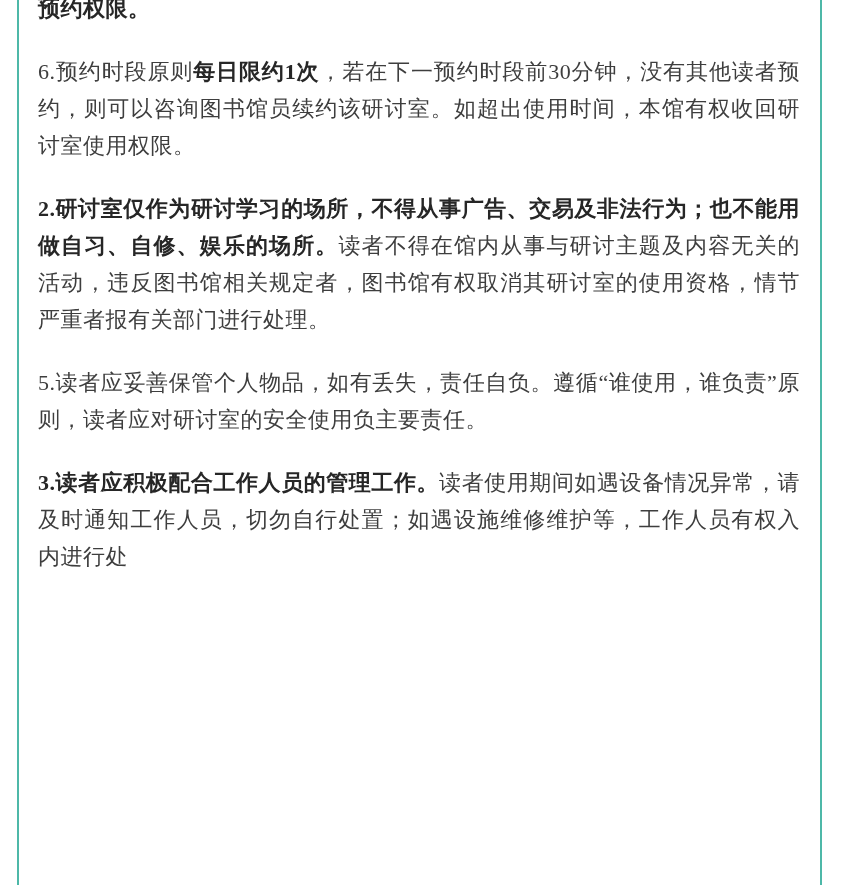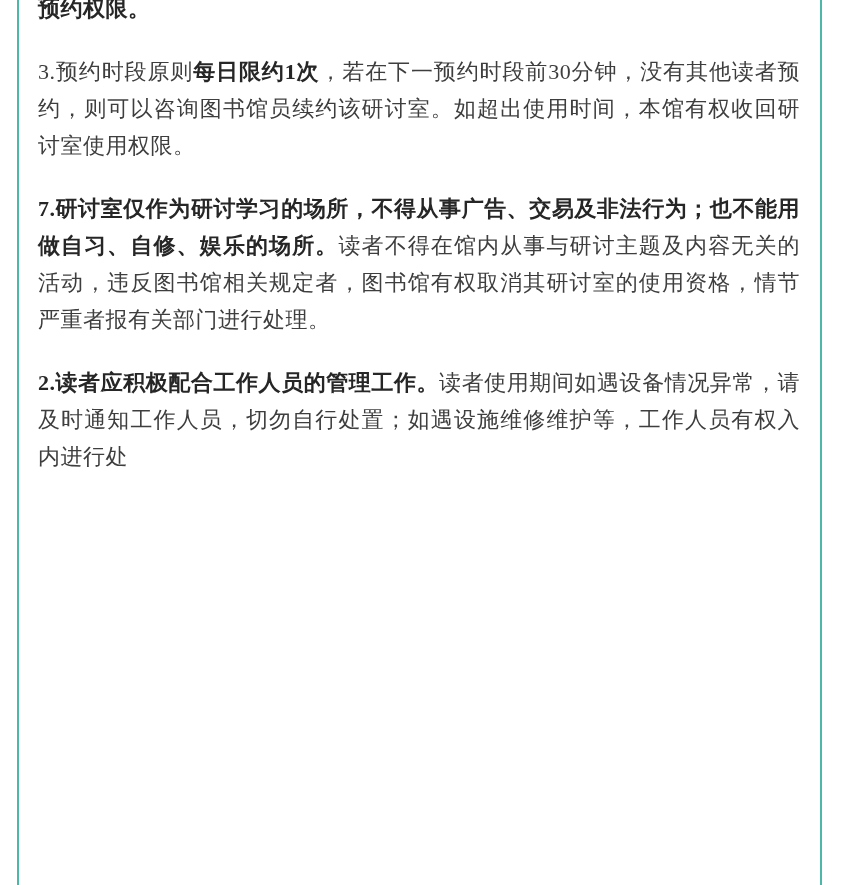--- a/index.html
+++ b/index.html
@@ -45,21 +45,22 @@
   }
 </style>
 </head>
 <body>
 
 <div class="article">
 
   <p class="para first"><span class="b">预约权限。</span></p>
 
 
-  <p class="para"><span>3.预约时段原则</span><span class="b">每日限约1次</span><span>，若在下一预约时段前30分钟，没有其他读者预约，则可以咨询图书馆员续约该研讨室。如超出使用时间，本馆有权收回研讨室使用权限。</span></p>
+  <p class="para"><span>6.预约时段原则</span><span class="b">每日限约1次</span><span>，若在下一预约时段前30分钟，没有其他读者预约，则可以咨询图书馆员续约该研讨室。如超出使用时间，本馆有权收回研讨室使用权限。</span></p>
 
-  <p class="para"><span class="b">7.研讨室仅作为研讨学习的场所，不得从事广告、交易及非法行为；也不能用做自习、自修、娱乐的场所。</span><span>读者不得在馆内从事与研讨主题及内容无关的活动，违反图书馆相关规定者，图书馆有权取消其研讨室的使用资格，情节严重者报有关部门进行处理。</span></p>
+  <p class="para"><span class="b">2.研讨室仅作为研讨学习的场所，不得从事广告、交易及非法行为；也不能用做自习、自修、娱乐的场所。</span><span>读者不得在馆内从事与研讨主题及内容无关的活动，违反图书馆相关规定者，图书馆有权取消其研讨室的使用资格，情节严重者报有关部门进行处理。</span></p>
+
+  <p class="para"><span>5.读者应妥善保管个人物品，如有丢失，责任自负。遵循“谁使用，谁负责”原则，读者应对研讨室的安全使用负主要责任。</span></p>
 
 
-
-  <p class="para"><span class="b">2.读者应积极配合工作人员的管理工作。</span><span>读者使用期间如遇设备情况异常，请及时通知工作人员，切勿自行处置；如遇设施维修维护等，工作人员有权入内进行处</span></p>
+  <p class="para"><span class="b">3.读者应积极配合工作人员的管理工作。</span><span>读者使用期间如遇设备情况异常，请及时通知工作人员，切勿自行处置；如遇设施维修维护等，工作人员有权入内进行处</span></p>
 
 </div>
 
 </body></html>

